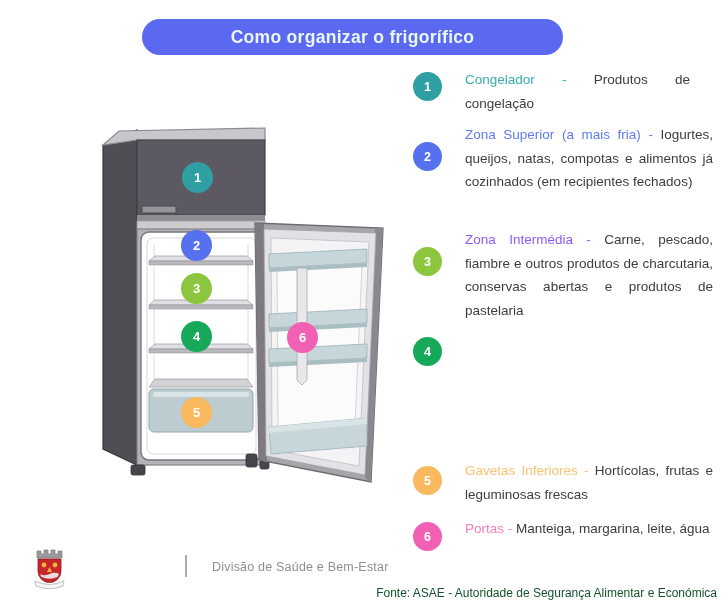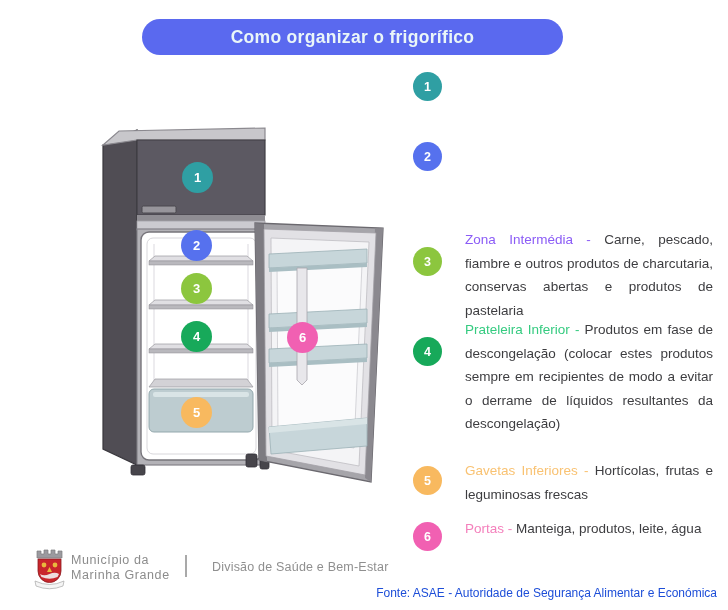--- a/index.html
+++ b/index.html
@@ -41,21 +41,21 @@
   .li1 .legend-text{width:225px;}
   .lead{white-space:pre-wrap;}
   
   .crest{position:absolute;left:32px;top:545px;width:35px;height:46px;}
   .org-name{
     position:absolute;left:71px;top:553px;font-size:12.5px;line-height:15px;
     color:#8c8c8c;letter-spacing:.6px;
   }
   .footer-sep{position:absolute;left:185px;top:555px;width:1.5px;height:22px;background:#a9a9a9;}
   .division{position:absolute;left:212px;top:560px;font-size:12.5px;color:#8f8f8f;letter-spacing:.2px;}
-  .source{position:absolute;right:11px;top:586px;font-size:12px;color:#1d4ed8;}
+  .source{position:absolute;right:11px;top:586px;font-size:12px;color:#14532d;}
 </style>
 </head>
 <body>
 
 <div class="poster">
 
   <div class="title-pill" style="background-color: rgb(90, 105, 239);">Como organizar o frigorífico</div>
 
   <div class="fridge-wrap">
     <svg width="330" height="395" viewBox="0 0 330 395">
@@ -117,63 +117,60 @@
 
   <div class="badge on-fridge fb1" style="background-color: rgb(47, 159, 163);">1</div>
   <div class="badge on-fridge fb2" style="background-color: rgb(86, 113, 238);">2</div>
   <div class="badge on-fridge fb3" style="background-color: rgb(140, 198, 62);">3</div>
   <div class="badge on-fridge fb4" style="background-color: rgb(23, 169, 90);">4</div>
   <div class="badge on-fridge fb5" style="background-color: rgb(248, 185, 95);">5</div>
   <div class="badge on-fridge fb6" style="background-color: rgb(241, 96, 178);">6</div>
 
   <div class="legend-item li1">
     <div class="badge on-list" style="background-color: rgb(47, 159, 163);">1</div>
+    <div class="legend-text"><span class="lead" style="color: rgb(58, 172, 177);">Congelador - </span><span>Produtos de congelação</span></div>
   </div>
 
   <div class="legend-item li2">
     <div class="badge on-list" style="background-color: rgb(86, 113, 238);">2</div>
+    <div class="legend-text"><span class="lead" style="color: rgb(94, 123, 240);">Zona Superior (a mais fria) - </span><span>Iogurtes, queijos, natas, compotas e alimentos já cozinhados (em recipientes fechados)</span></div>
   </div>
 
   <div class="legend-item li3">
     <div class="badge on-list" style="background-color: rgb(140, 198, 62);">3</div>
     <div class="legend-text"><span class="lead" style="color: #8b5cf6;">Zona Intermédia - </span><span>Carne, pescado, fiambre e outros produtos de charcutaria, conservas abertas e produtos de pastelaria</span></div>
   </div>
 
   <div class="legend-item li4">
     <div class="badge on-list" style="background-color: rgb(23, 169, 90);">4</div>
-    <div class="legend-text"><span class="lead" style="color: rgb(53, 203, 128);">Prateleira Inferior - </span><span>Produtos em fase de descongelação (colocar estes produtos sempre em recipientes de modo a evitar o derrame de líquidos resultantes da descongelação)</span></div>
   </div>
 
   <div class="legend-item li5">
     <div class="badge on-list" style="background-color: rgb(248, 185, 95);">5</div>
     <div class="legend-text"><span class="lead" style="color: rgb(249, 194, 114); margin-top: 44px;">Gavetas Inferiores - </span><span>Hortícolas, frutas e leguminosas frescas</span></div>
   </div>
 
   <div class="legend-item li6">
     <div class="badge on-list" style="background-color: rgb(241, 96, 178);">6</div>
-    <div class="legend-text"><span class="lead" style="color: rgb(244, 128, 188); margin-top: 29px;">Portas - </span><span>Manteiga, produtos, leite, água</span></div>
+    <div class="legend-text"><span class="lead" style="color: rgb(244, 128, 188); margin-top: 29px;">Portas - </span><span>Manteiga, margarina, leite, água</span></div>
   </div>
 
   <svg class="crest" viewBox="0 0 35 46">
 
     <path d="M5,13 L5,6 L9,6 L9,9 L12,9 L12,5 L16,5 L16,9 L19,9 L19,5 L23,5 L23,9 L26,9 L26,6 L30,6 L30,13 Z" fill="#9b9a9f" stroke="#7c7b80" stroke-width="0.7"></path>
 
     <path d="M6,14 L29,14 L29,26 A11.5,11.5 0 0 1 6,26 Z" fill="#c9262c" stroke="#8c1b20" stroke-width="0.8"></path>
     <circle cx="12" cy="20" r="2.4" fill="#e9b93d"></circle>
     <circle cx="23" cy="20" r="2.4" fill="#e9b93d"></circle>
     <path d="M17.5,22 L20,27 L15,27 Z" fill="#e9b93d"></path>
     <path d="M8,29 q4,2.5 9.5,0 q5.5,-2.5 9.5,0 l-1.5,3 q-8,3.5 -16,0 Z" fill="#f2f2f2" opacity="0.9"></path>
 
     <path d="M3,36 q14.5,7 29,0 l-1,5 q-13.5,5.5 -27,0 Z" fill="#f5f5f5" stroke="#a7a7a7" stroke-width="0.7"></path>
   </svg>
 
-  <div class="org-name">
-    <div>Município da</div>
-    <div>Marinha Grande</div>
-  </div>
 
   <div class="footer-sep"></div>
 
   <div class="division">Divisão de Saúde e Bem-Estar</div>
 
   <div class="source">Fonte: ASAE - Autoridade de Segurança Alimentar e Económica</div>
 
 </div>
 
 </body></html>

